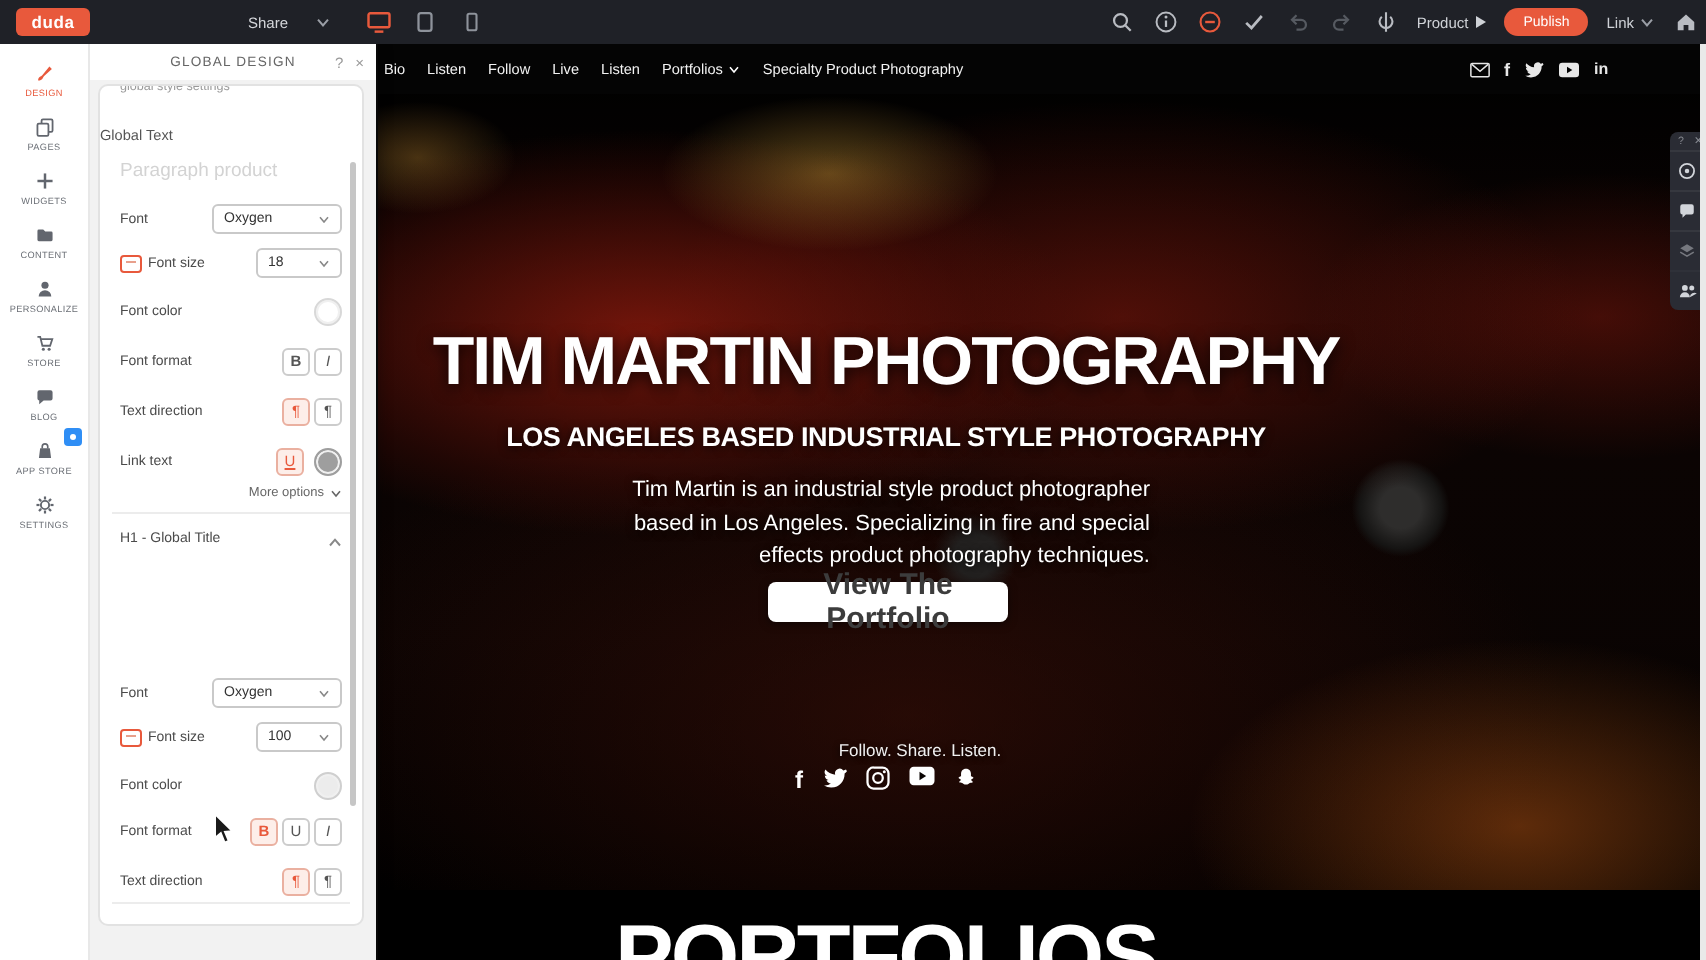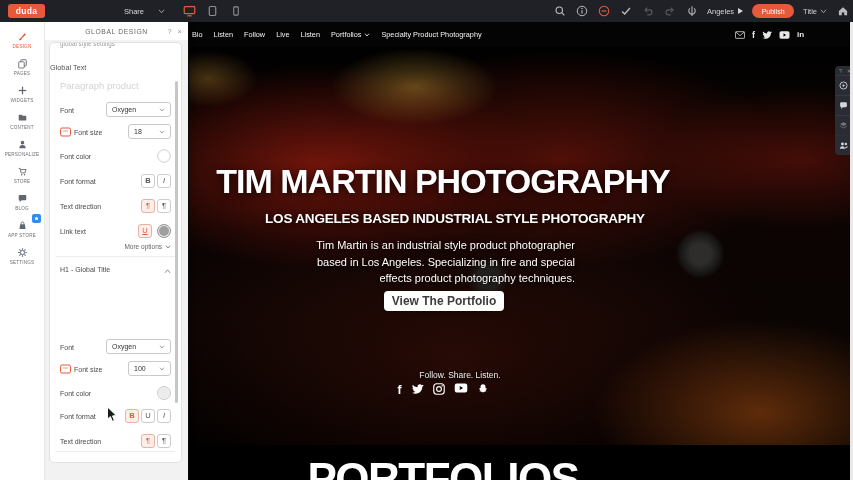--- a/index.html
+++ b/index.html
@@ -82,28 +82,28 @@
       radial-gradient(ellipse 320px 150px at 56% 28%, rgba(135,24,12,.55), transparent 72%),
       radial-gradient(ellipse 200px 100px at 92% 28%, rgba(125,22,11,.5), transparent 72%),
       radial-gradient(circle 34px at 77% 52%, #2e2d2c 30%, #151413 60%, transparent 72%),
       radial-gradient(circle 30px at 45% 58%, #232120 35%, transparent 70%),
       radial-gradient(ellipse 230px 130px at 86% 92%, rgba(205,95,22,.45), transparent 72%),
       radial-gradient(ellipse 420px 210px at 40% 78%, rgba(70,18,9,.5), transparent 78%),
       linear-gradient(180deg, rgba(0,0,0,.88) 0%, rgba(18,5,4,.2) 28%, rgba(10,3,2,.25) 68%, #000 100%);}
   .hero-content{position:absolute;left:0;top:0;width:508px;text-align:center;}
   .hero-title{position:absolute;top:140px;left:0;width:508px;color:#fff;font-weight:bold;font-size:34px;
               letter-spacing:-1px;text-shadow:0 2px 8px rgba(0,0,0,.85);white-space:nowrap;}
-  .hero-sub{position:absolute;top:189px;left:12px;width:508px;color:#fff;font-weight:bold;font-size:13.5px;
+  .hero-sub{position:absolute;top:189px;left:0;width:508px;color:#fff;font-weight:bold;font-size:13.5px;
             letter-spacing:-.2px;text-shadow:0 1px 5px rgba(0,0,0,.85);}
   .hero-desc{position:absolute;top:215px;left:118px;width:268px;color:#fff;font-weight:normal;font-size:11px;
              line-height:1.5;text-align:right;text-shadow:0 1px 4px rgba(0,0,0,.9);}
   .cta{position:absolute;top:269px;left:195px;width:120px;height:20px;background:#fff;border-radius:4px;
-       display:flex;align-items:center;justify-content:center;font-size:12px;font-weight:bold;color:#3c3c3c;
+       display:flex;align-items:center;justify-content:center;font-size:15px;font-weight:bold;color:#3c3c3c;
        box-shadow:0 1px 4px rgba(0,0,0,.5);}
-  .follow{position:absolute;top:348px;left:17px;width:508px;color:#f0f0f0;font-size:8.5px;text-shadow:0 1px 3px #000;}
+  .follow{position:absolute;top:348px;left:0;width:508px;color:#f0f0f0;font-size:8.5px;text-shadow:0 1px 3px #000;padding-left:17px;}
   .hero-social{position:absolute;top:361px;left:0;width:508px;display:flex;justify-content:center;gap:9px;color:#fff;}
   .portfolios{position:absolute;top:432px;left:0;width:508px;text-align:center;color:#fff;font-weight:bold;
               font-size:44px;letter-spacing:-1.5px;}
   
   .fwidget{position:absolute;left:646px;top:44px;width:24px;background:#2a2c34;border-radius:4px 0 0 4px;z-index:6;}
   .fw-hd{height:9px;display:flex;align-items:center;justify-content:flex-start;gap:5px;padding-left:4px;
          font-size:5.3px;color:#8a8d94;border-bottom:1px solid rgba(255,255,255,.06);}
   .fw-cell{height:19px;display:flex;align-items:center;justify-content:flex-start;padding-left:4px;
            color:#d2d5da;border-bottom:1px solid rgba(255,255,255,.06);}
   .fw-cell.dim{opacity:.45;}
@@ -179,26 +179,26 @@
           <path d="M9 3.5 L12 6.5 L9 9.5" fill="none" stroke="currentColor" stroke-width="1.5"></path>
         </svg>
     </div>
     <div class="tbic">
       <svg width="12" height="12" viewBox="0 0 16 16">
           <line x1="8" y1="1.5" x2="8" y2="14.5" stroke="currentColor" stroke-width="1.4"></line>
           <path d="M5.2 4.5 a4.3 4.3 0 1 0 5.6 0" fill="none" stroke="currentColor" stroke-width="1.4"></path>
         </svg>
     </div>
     <div class="preview">
-      <span>Angeles</span>
+      <span>Product</span>
       <span class="tri-right"></span>
     </div>
     <div class="publish">Publish</div>
     <div class="help">
-      <span>Title</span>
+      <span>Link</span>
       <svg width="7" height="5" viewBox="0 0 8 6">
           <path d="M1 1 L4 4.5 L7 1" stroke="#9a9ea6" stroke-width="1.2" fill="none"></path>
         </svg>
     </div>
     <div class="tbic">
       <svg width="12" height="12" viewBox="0 0 16 16">
           <path d="M2.5 8 L8 3 L13.5 8 V13.5 H9.6 V10 H6.4 V13.5 H2.5 Z" fill="currentColor"></path>
         </svg>
     </div>
   </div>

